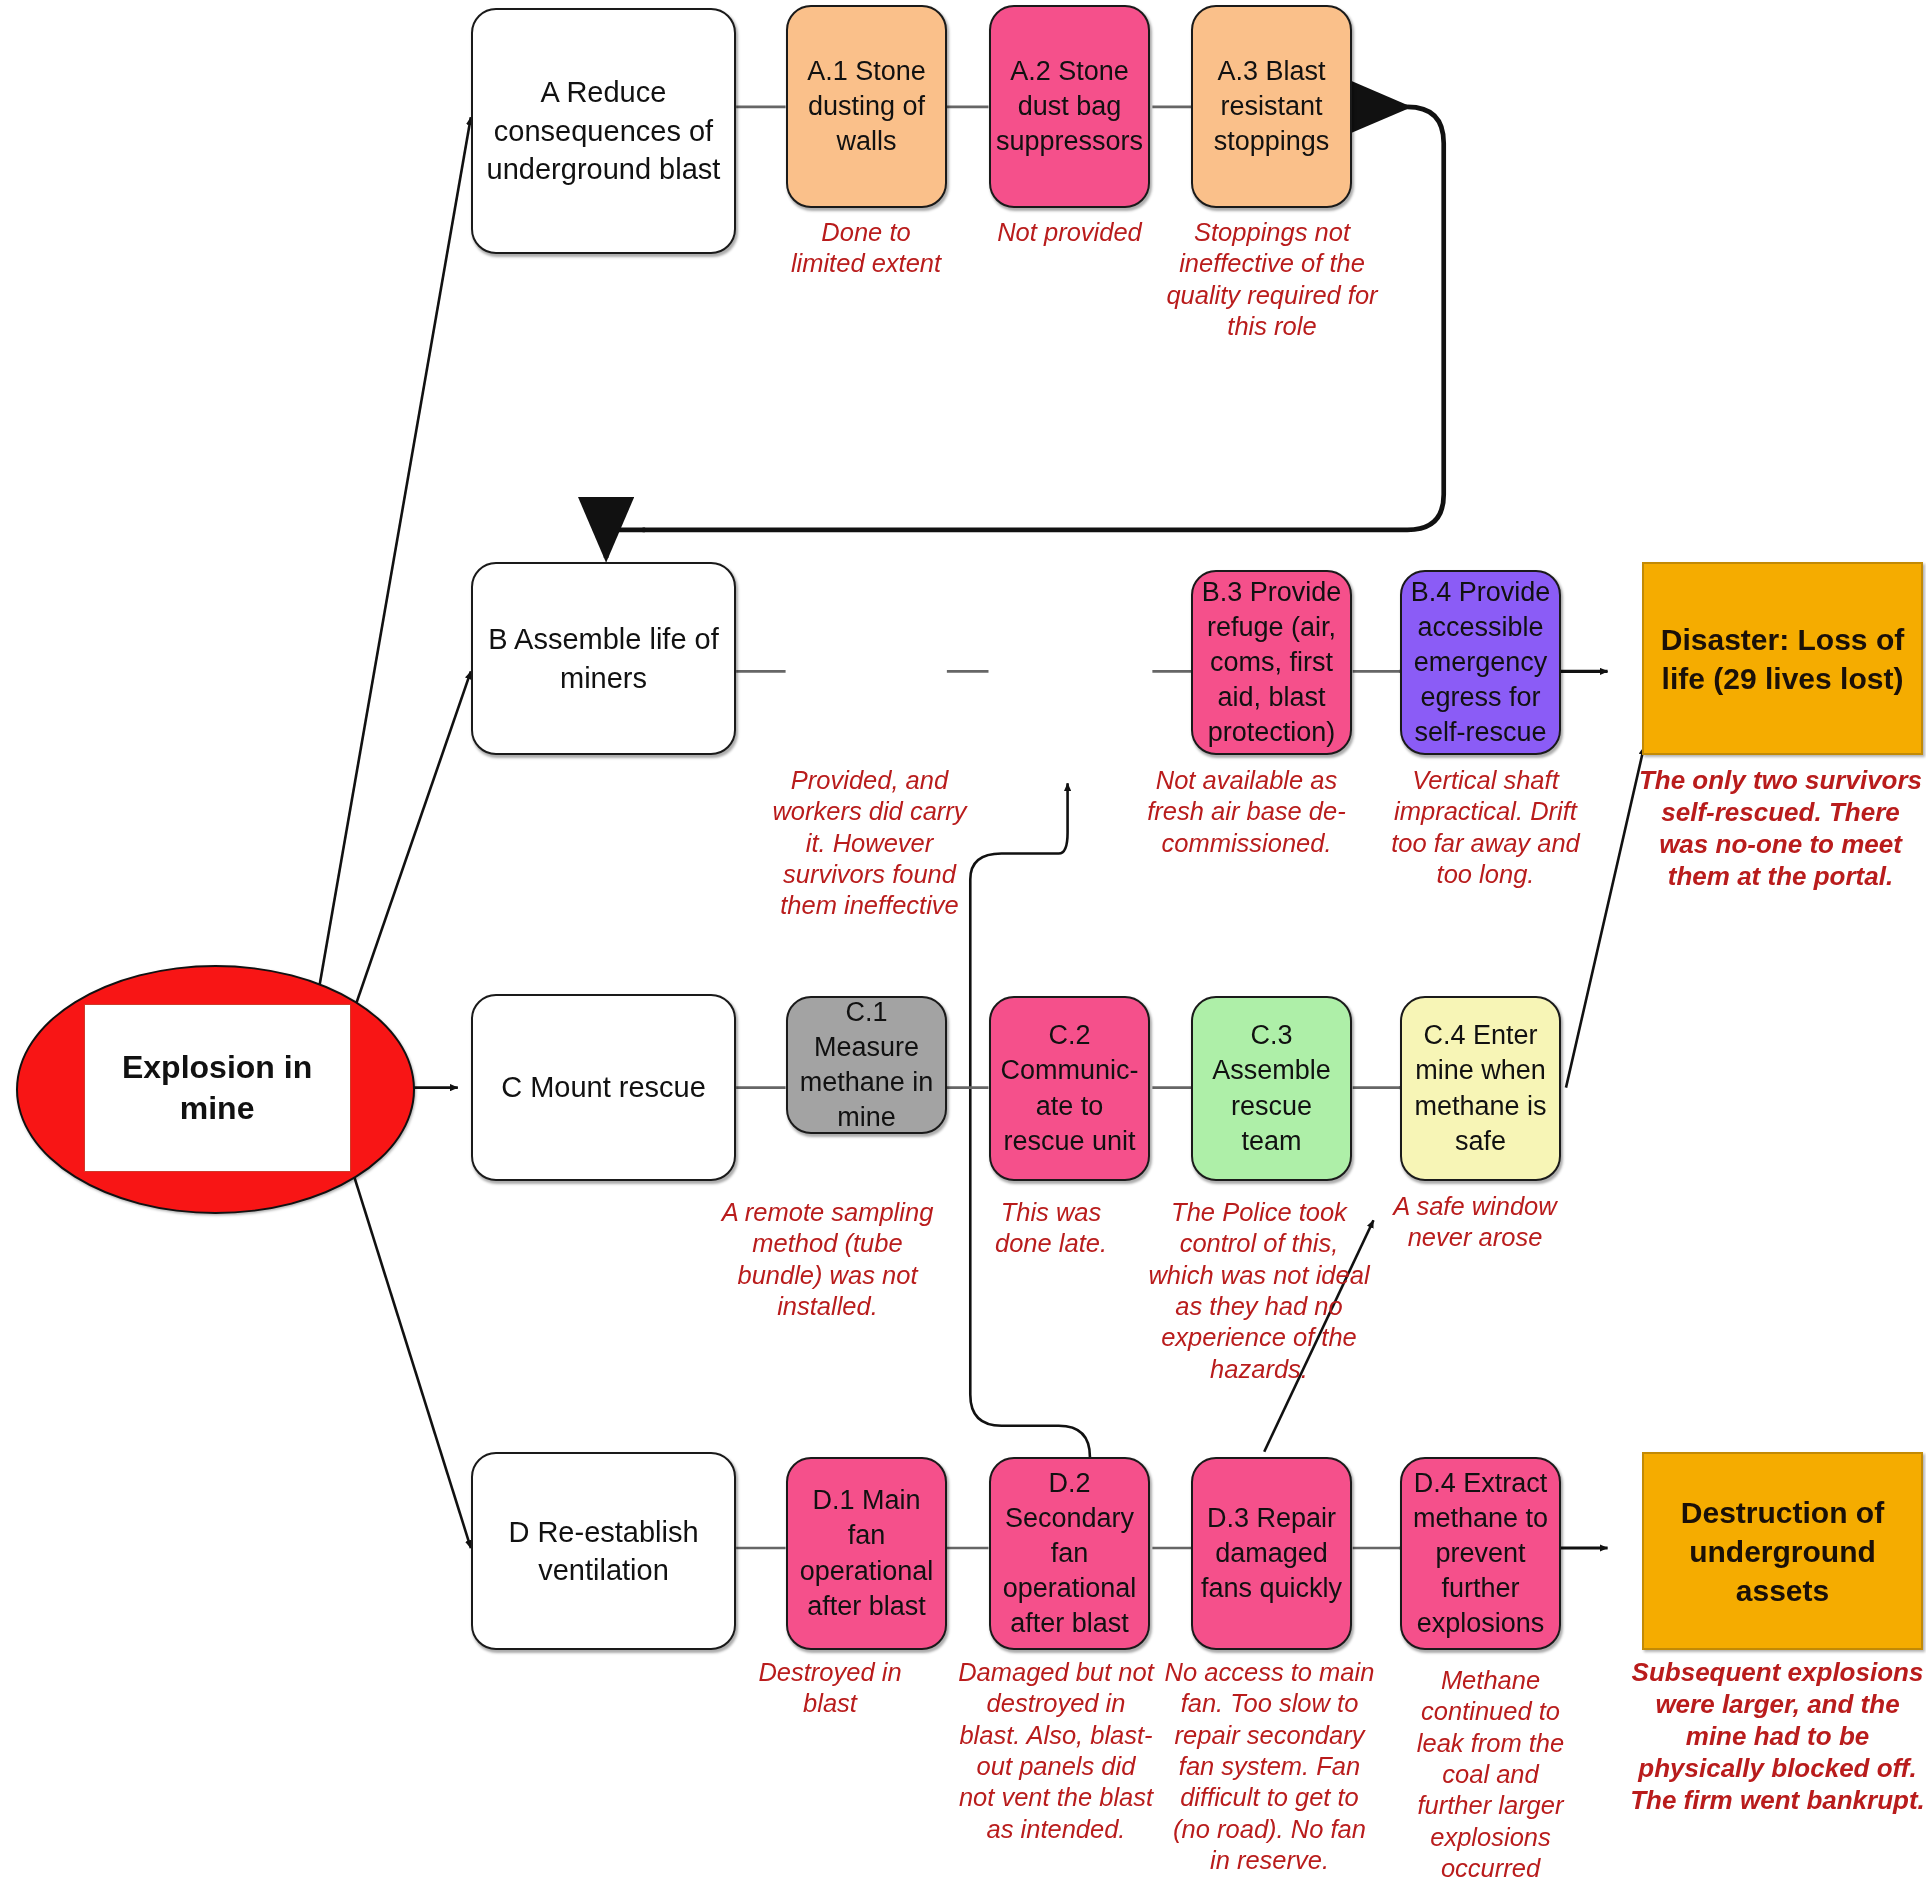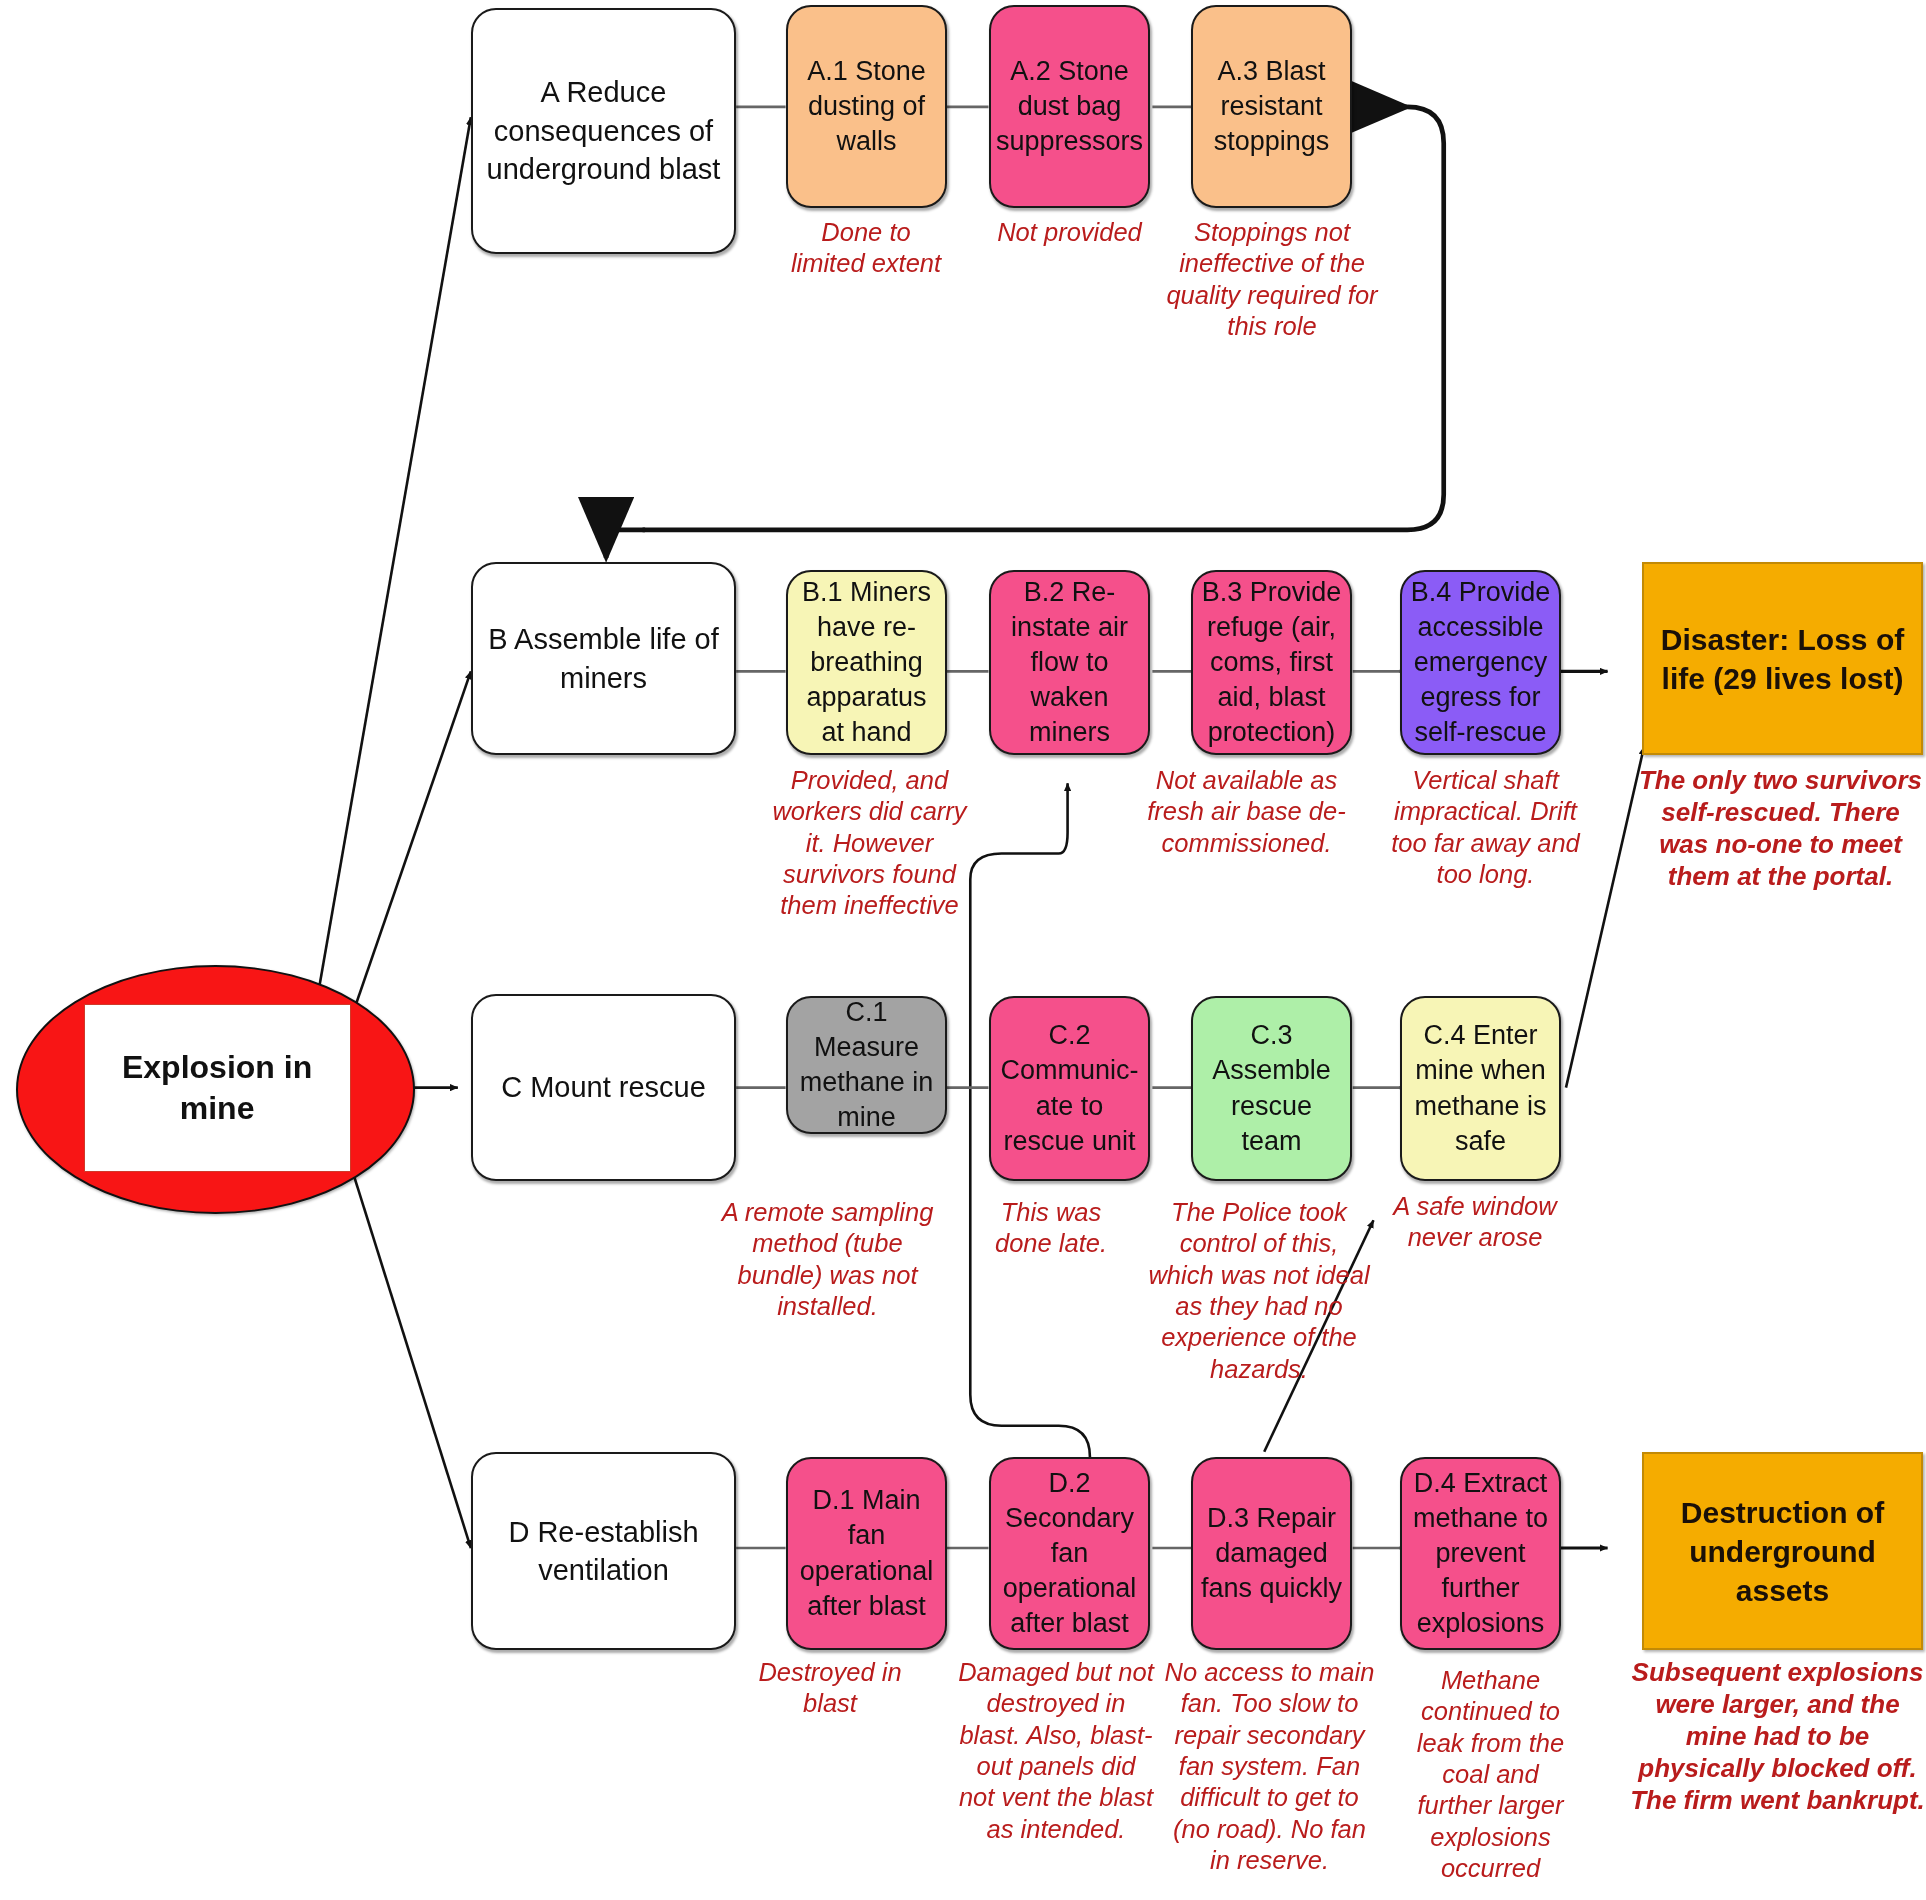--- a/index.html
+++ b/index.html
@@ -99,26 +99,20 @@
   <div class="node rrect" style="left:1191px;top:5.2px;width:161px;height:203px;background:#FAC08A;">
     <div class="txt">A.3 Blast resistant stoppings</div>
   </div>
   <div class="cap" style="left:783px;top:217px;width:166px;">Done to limited extent</div>
   <div class="cap" style="left:989px;top:217px;width:161px;">Not provided</div>
   <div class="cap" style="left:1160px;top:217px;width:224px;">Stoppings not ineffective of the quality required for this role</div>
 
   <div class="node rrect goal" style="left:471px;top:562px;width:265px;height:193px;">
     <div class="txt">B Assemble life of miners</div>
   </div>
-  <div class="node rrect" style="left:786px;top:570px;width:161px;height:185px;background:#F7F5B6;">
-    <div class="txt">B.1 Miners have re-breathing apparatus at hand</div>
-  </div>
-  <div class="node rrect" style="left:989px;top:570px;width:161px;height:185px;background:#F5508B;">
-    <div class="txt">B.2 Re-instate air flow to waken miners</div>
-  </div>
   <div class="node rrect" style="left:1191px;top:570px;width:161px;height:185px;background:#F5508B;">
     <div class="txt">B.3 Provide refuge (air, coms, first aid, blast protection)</div>
   </div>
   <div class="node rrect" style="left:1400px;top:570px;width:161px;height:185px;background:#8b5cf6;">
     <div class="txt">B.4 Provide accessible emergency egress for self-rescue</div>
   </div>
   <div class="node outcome" style="left:1642px;top:562px;width:281px;height:193px;">
     <div class="txt">Disaster: Loss of life (29 lives lost)</div>
   </div>
   <div class="cap" style="left:760px;top:765px;width:219px;">Provided, and workers did carry it. However survivors found them ineffective</div>

